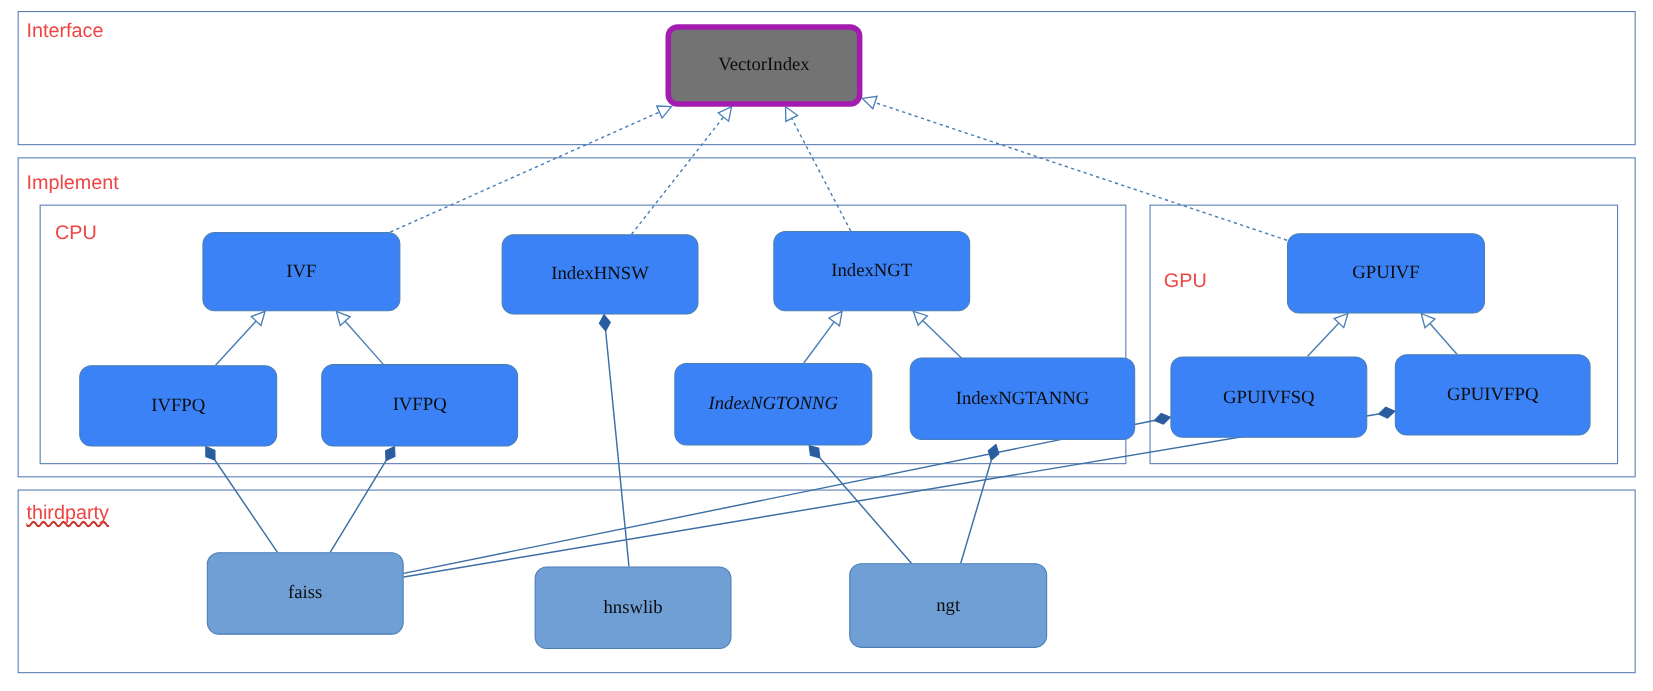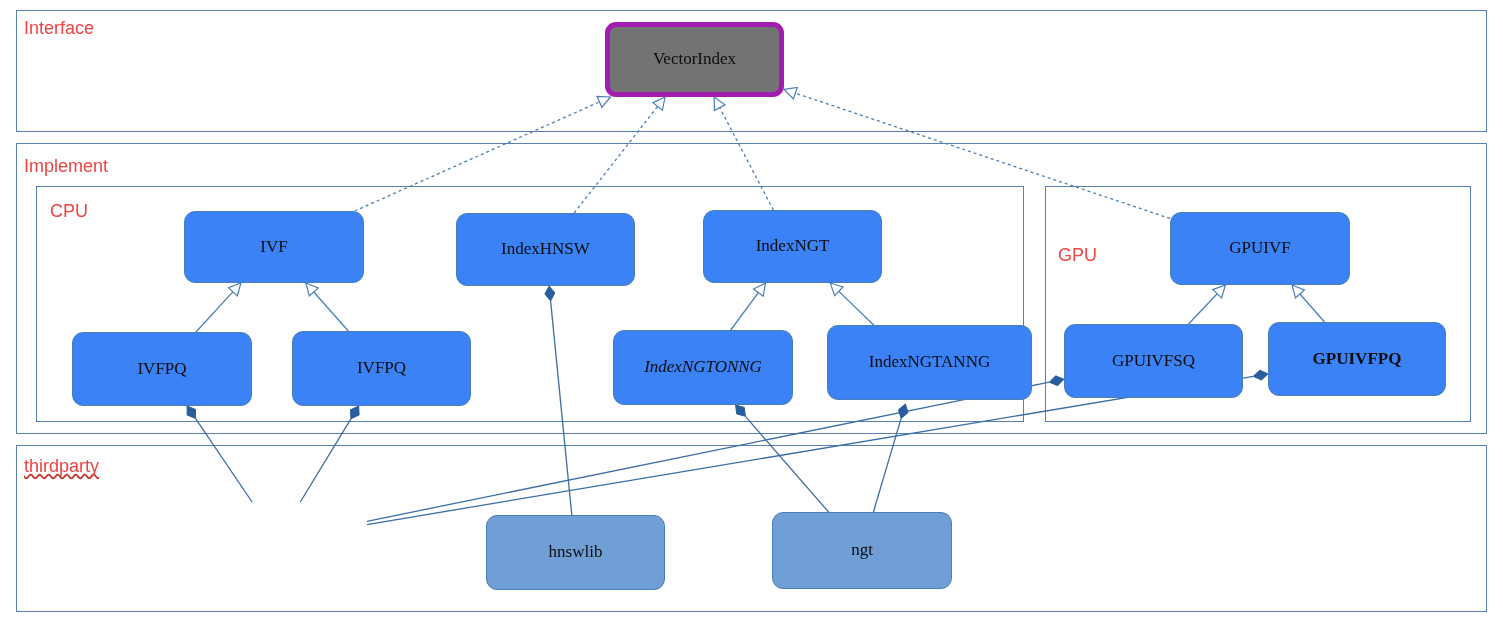--- a/index.html
+++ b/index.html
@@ -150,17 +150,18 @@
   <div class="node pink" style="left: 605px; top: 22px; width: 179px; height: 75px;">VectorIndex</div>
   <div class="node green" style="left: 184px; top: 211px; width: 180px; height: 72px;">IVF</div>
   <div class="node green" style="left: 456px; top: 213px; width: 179px; height: 73px;">IndexHNSW</div>
   <div class="node green" style="left: 703px; top: 210px; width: 179px; height: 73px;">IndexNGT</div>
   <div class="node green" style="left: 1170px; top: 212px; width: 180px; height: 73px;">GPUIVF</div>
   <div class="node green" style="left: 72px; top: 332px; width: 180px; height: 74px;">IVFPQ</div>
   <div class="node green" style="left: 292px; top: 331px; width: 179px; height: 75px;">IVFPQ</div>
   <div class="node green" style="left: 613px; top: 330px; width: 180px; height: 75px; font-style: italic;">IndexNGTONNG</div>
   <div class="node green" style="left: 827px; top: 325px; width: 205px; height: 75px;">IndexNGTANNG</div>
   <div class="node green" style="left: 1064px; top: 324px; width: 179px; height: 74px;">GPUIVFSQ</div>
-  <div class="node green" style="left: 1268px; top: 322px; width: 178px; height: 74px; font-weight: bold;">GPUIVFPQ</div>
+  <div class="node green" style="left: 1268px; top: 322px; width: 178px; height: 74px;">GPUIVFPQ</div>
+  <div class="node blue" style="left: 188px; top: 502px; width: 179px; height: 75px;">faiss</div>
   <div class="node blue" style="left: 486px; top: 515px; width: 179px; height: 75px;">hnswlib</div>
   <div class="node blue" style="left: 772px; top: 512px; width: 180px; height: 77px;">ngt</div>
 
 </div>
 
 </body></html>

